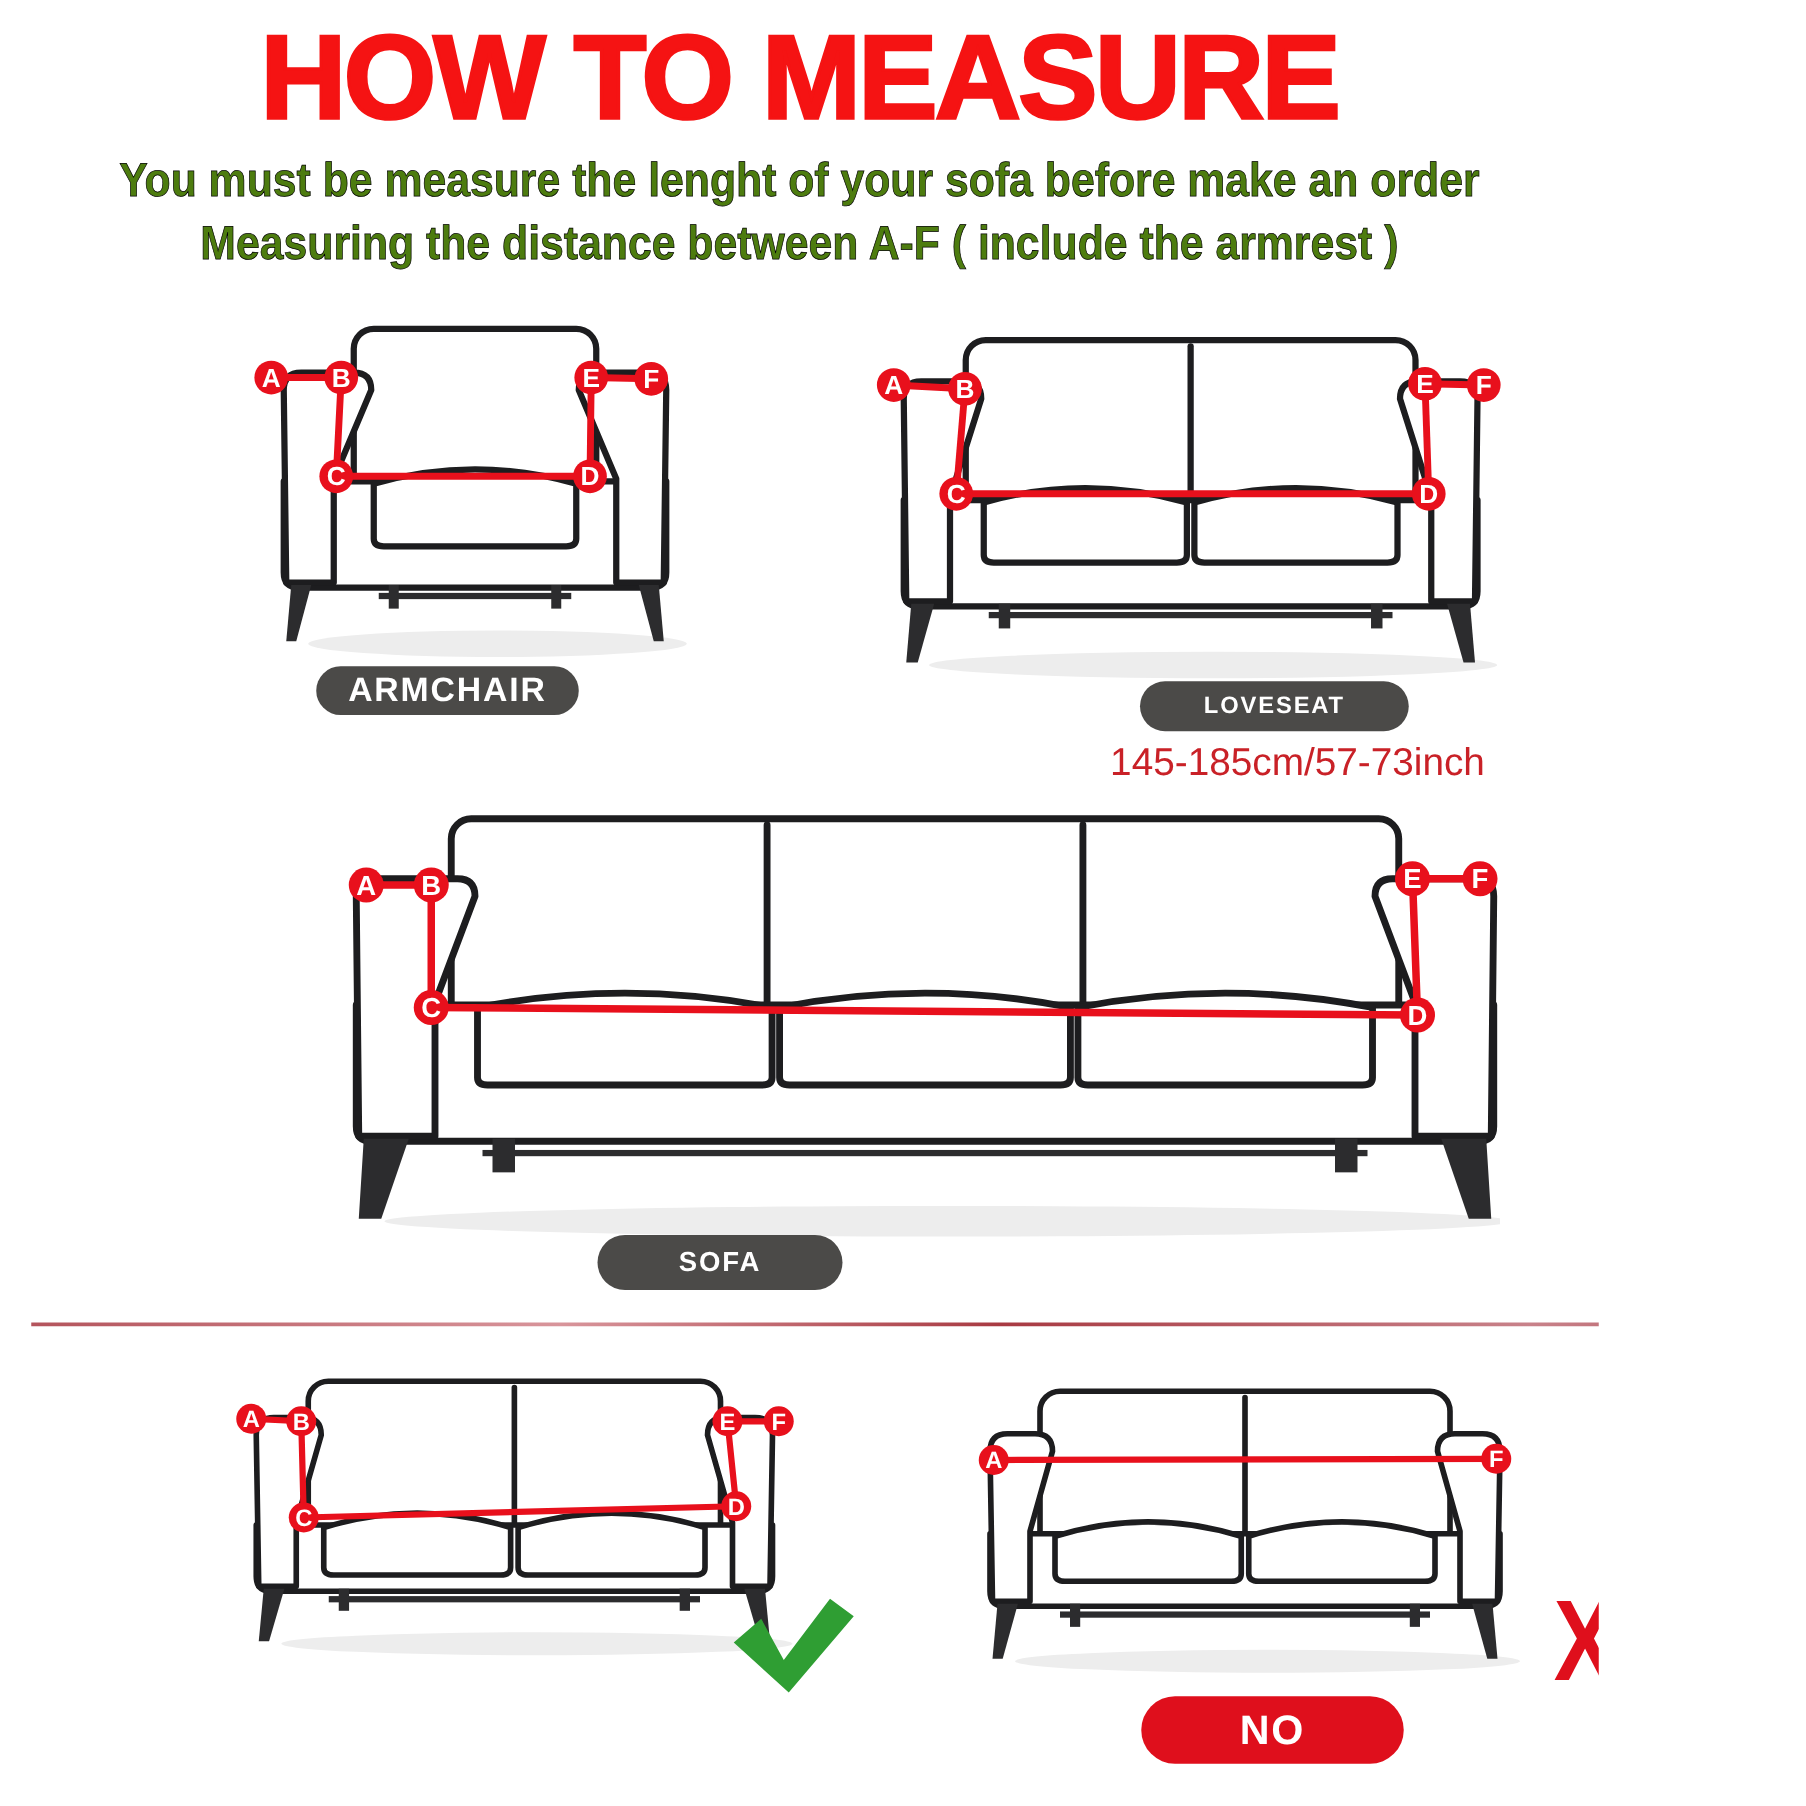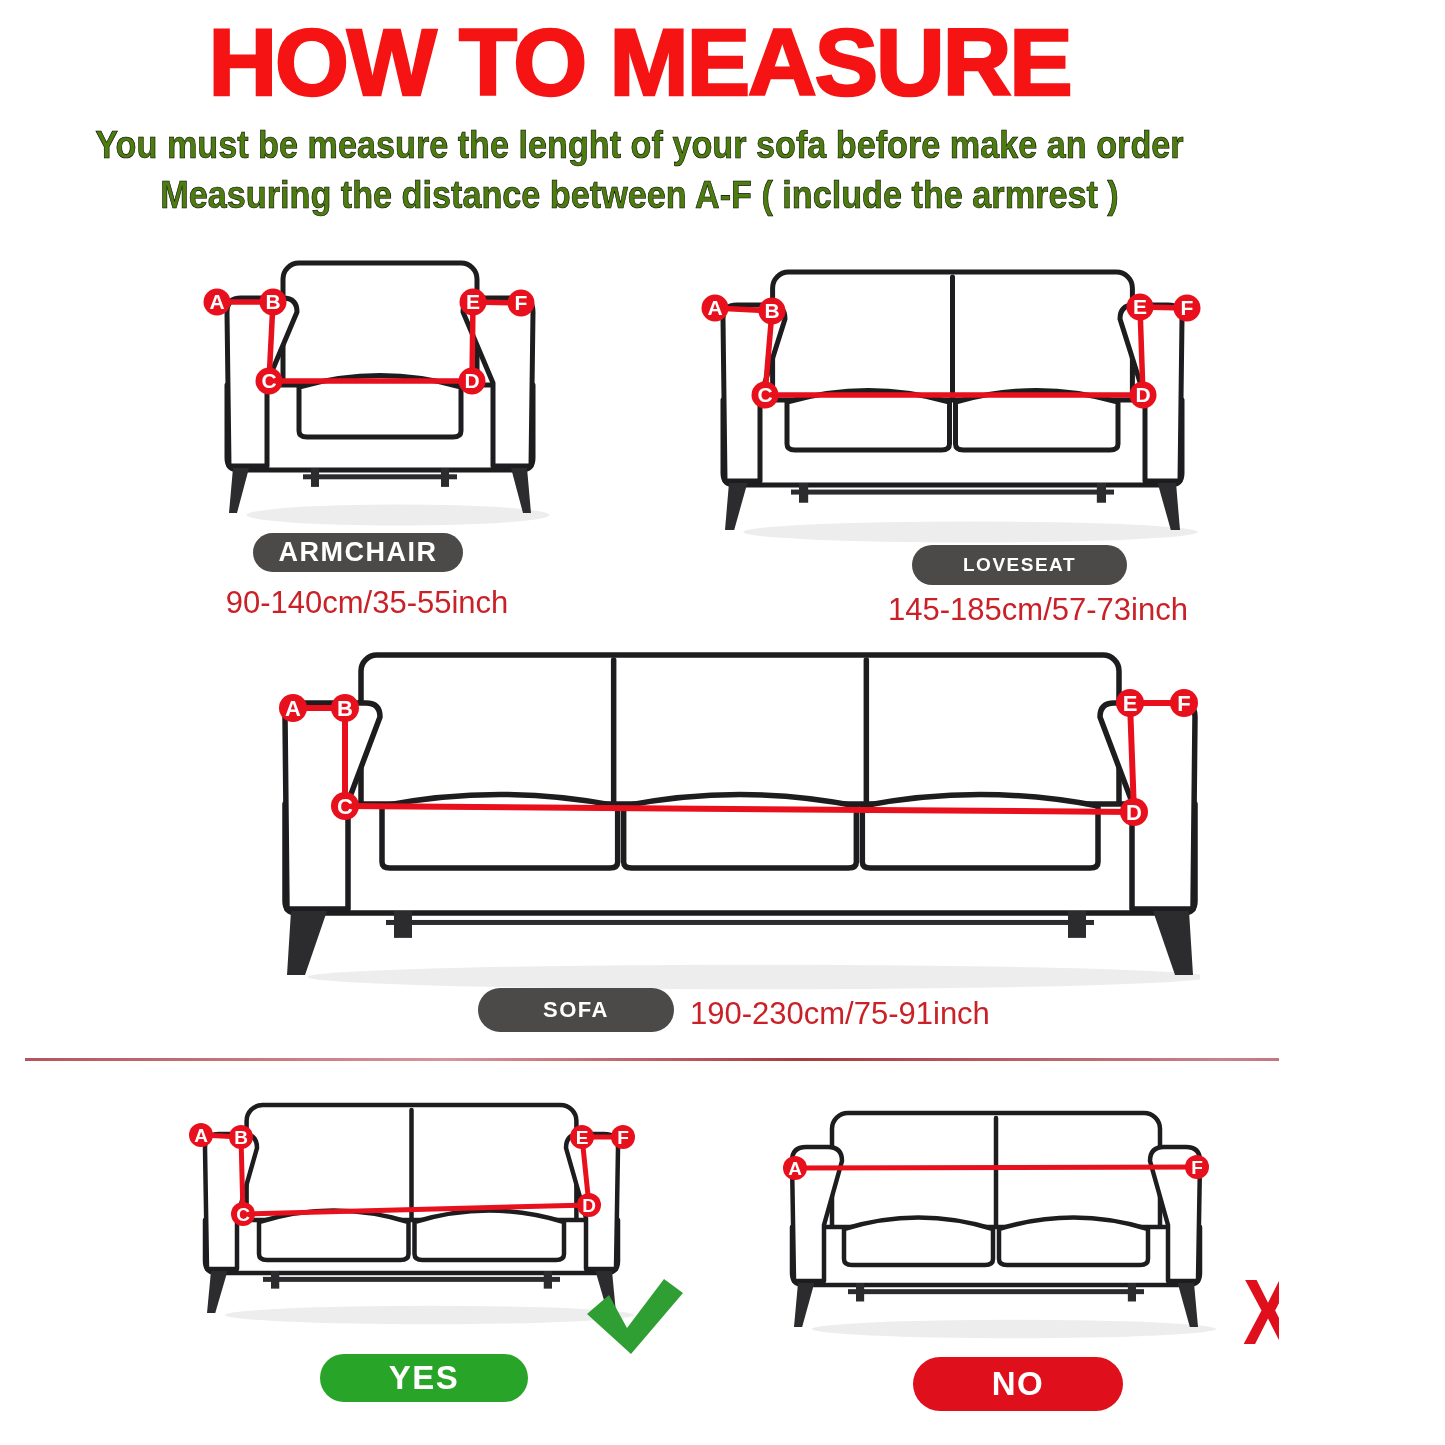--- a/index.html
+++ b/index.html
@@ -254,26 +254,23 @@
           <circle cx="437" cy="77" r="12" fill="#e8101c"></circle>
           <text x="437" y="83.65" text-anchor="middle" font-size="19" font-weight="bold" fill="#fff" font-family="Liberation Sans, sans-serif">F</text>
         </g>
         <g>
           <text x="508" y="254" text-anchor="middle" font-size="92" font-weight="bold" fill="#df0f1c" textLength="50" lengthAdjust="spacingAndGlyphs" font-family="Liberation Sans, sans-serif">X</text>
         </g>
       </svg>
     </div>
 
   <div class="pill gray pill-armchair">ARMCHAIR</div>
-  <div class="range range-armchair">90-140cm/35-55inch</div>
 
   <div class="pill gray pill-loveseat">LOVESEAT</div>
   <div class="range range-loveseat">145-185cm/57-73inch</div>
 
   <div class="pill gray pill-sofa">SOFA</div>
-  <div class="range range-sofa">190-230cm/75-91inch</div>
 
   <div class="divider"></div>
 
-  <div class="pill pill-yes">YES</div>
   <div class="pill pill-no">NO</div>
 
 </div>
 
 </body></html>

